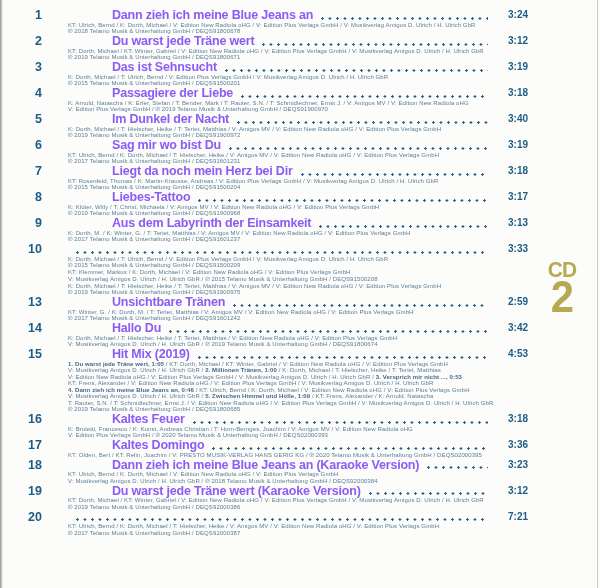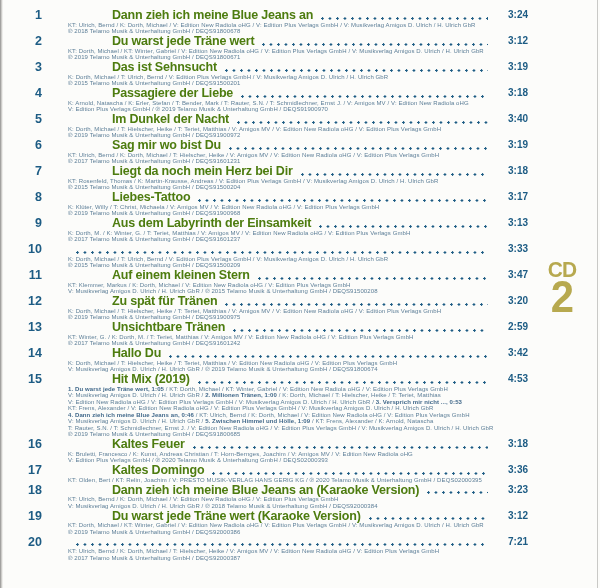--- a/index.html
+++ b/index.html
@@ -11,21 +11,21 @@
   }
   .page{position:relative;width:600px;height:588px;background:#fcfcfa;overflow:hidden;}
   .edge-left{position:absolute;left:0;top:0;bottom:0;width:3px;
     background:linear-gradient(to right,#8f8e8c,#d8d7d4 60%,rgba(216,215,212,0));}
   .edge-right{position:absolute;right:2px;top:0;bottom:0;width:1px;background:#c9c9c6;}
   .tracklist{position:absolute;left:28px;top:9px;width:500px;}
   .track{margin-bottom:0.5px;}
   .track-row{display:flex;line-height:12.5px;}
   .num{flex:none;width:14px;margin-right:26px;text-align:right;
     font-weight:bold;font-size:12.5px;color:#1d5c84;}
-  .title{flex:none;font-weight:bold;font-size:12.5px;color:#4d7c0f;
+  .title{flex:none;font-weight:bold;font-size:12.5px;color:#8b5cf6;
     white-space:nowrap;letter-spacing:-0.2px;padding-left:44px;}
   .leader{flex:1;align-self:flex-end;height:3px;margin:0 6px 2px 8px;
     background-image:radial-gradient(circle at 1.5px 1.5px,#1d5c84 1.05px,rgba(0,0,0,0) 1.35px);
     background-size:7.5px 3px;background-repeat:repeat-x;}
   .time{flex:none;width:34px;text-align:right;font-weight:bold;font-size:10px;color:#1d5c84;}
   .credits{margin-left:40px;font-size:6px;line-height:6.5px;color:#5c7e97;letter-spacing:0.1px;}
   .credit-line{white-space:nowrap;overflow:hidden;}
   .credit-line .seg-bold{font-weight:bold;color:#40688a;}
   .cd-label{position:absolute;right:15px;top:260px;width:46px;text-align:center;
     color:#b7a94f;font-weight:bold;transform:scaleX(0.95);}
@@ -163,39 +163,27 @@
       <span class="leader"></span>
       <span class="time">3:33</span>
     </div>
     <div class="credits">
           <div class="credit-line"><span>K: Dorth, Michael / T: Ulrich, Bernd / V: Edition Plus Verlags GmbH / V: Musikverlag Amigos D. Ulrich / H. Ulrich GbR</span></div>
           <div class="credit-line"><span>℗ 2015 Telamo Musik &amp; Unterhaltung GmbH / DEQS91500209</span></div>
         </div>
   </div>
 
   <div class="track">
-    <div class="track-row">
-      <span class="num">11</span>
-      <span class="title">Auf einem kleinen Stern</span>
-      <span class="leader"></span>
-      <span class="time">3:47</span>
-    </div>
     <div class="credits">
           <div class="credit-line"><span>KT: Klemmer, Markus / K: Dorth, Michael / V: Edition New Radiola oHG / V: Edition Plus Verlags GmbH</span></div>
           <div class="credit-line"><span>V: Musikverlag Amigos D. Ulrich / H. Ulrich GbR / ℗ 2015 Telamo Musik &amp; Unterhaltung GmbH / DEQS91500208</span></div>
         </div>
   </div>
 
   <div class="track">
-    <div class="track-row">
-      <span class="num">12</span>
-      <span class="title">Zu spät für Tränen</span>
-      <span class="leader"></span>
-      <span class="time">3:20</span>
-    </div>
     <div class="credits">
           <div class="credit-line"><span>K: Dorth, Michael / T: Hielscher, Heike / T: Teriet, Matthias / V: Amigos MV / V: Edition New Radiola oHG / V: Edition Plus Verlags GmbH</span></div>
           <div class="credit-line"><span>℗ 2019 Telamo Musik &amp; Unterhaltung GmbH / DEQS91900975</span></div>
         </div>
   </div>
 
   <div class="track">
     <div class="track-row">
       <span class="num">13</span>
       <span class="title">Unsichtbare Tränen</span>

